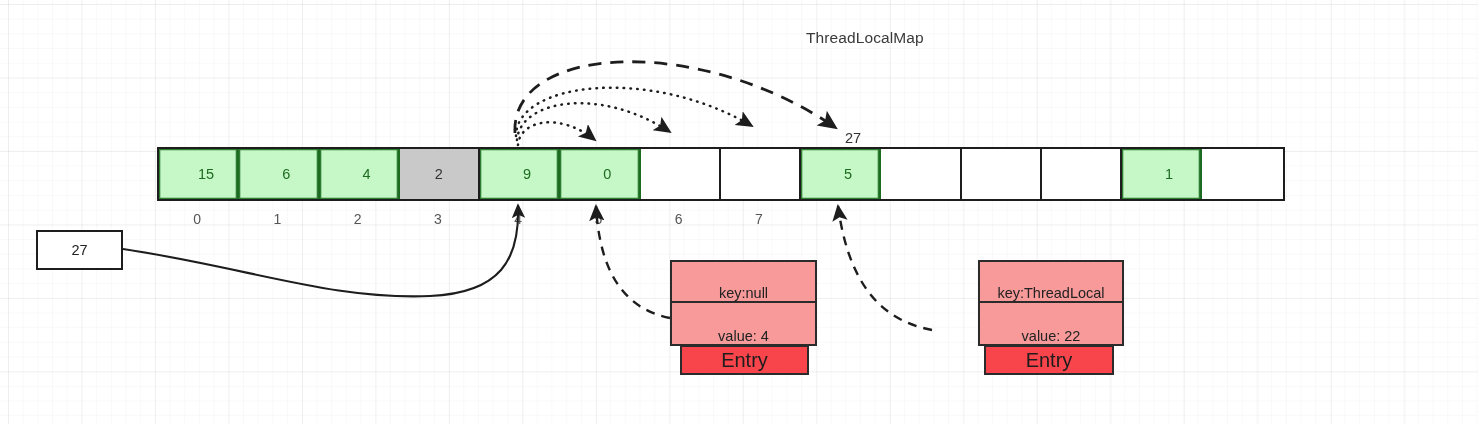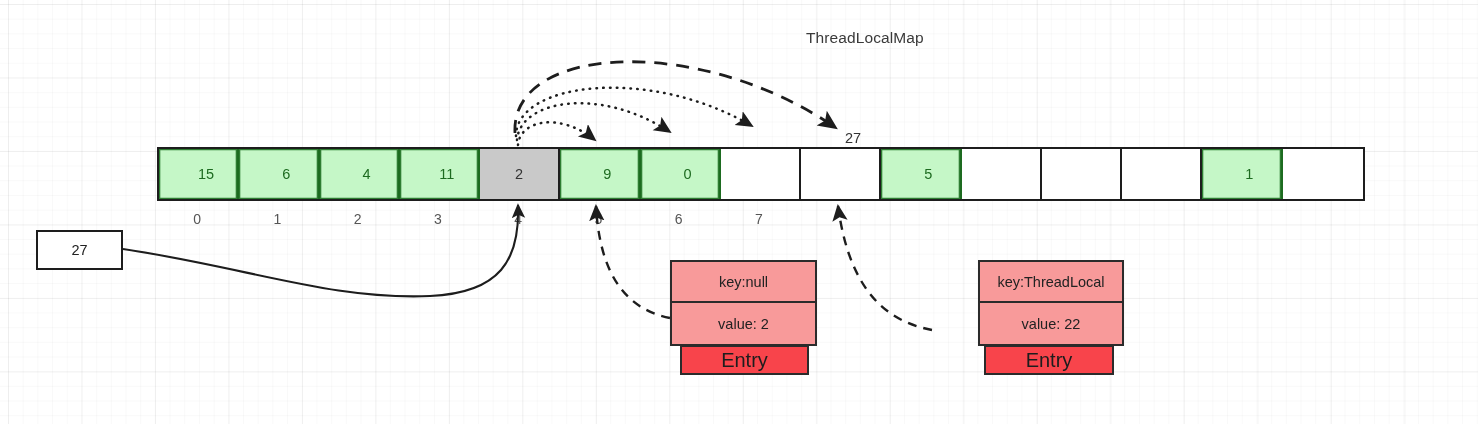--- a/index.html
+++ b/index.html
@@ -97,21 +97,21 @@
     color: #222;
   }
 
   
   .entry-group { position: absolute; }
   .entry-row {
     box-sizing: border-box;
     border: 2.2px solid #2b2b2b;
     background: #f89a9a;
     display: flex;
-    align-items: center;
+    align-items: flex-end;
     justify-content: center;
     font-size: 14.5px;
     color: #222;
     height: 43px;
   }
   .entry-row.second { border-top: none; }
   .entry-label {
     box-sizing: border-box;
     border: 2.2px solid #2b2b2b;
     background: #f8444b;
@@ -154,23 +154,20 @@
 
   <div id="array">
       <div class="cell green">
         <span>15</span>
       </div>
       <div class="cell green">
         <span>6</span>
       </div>
       <div class="cell green">
         <span>4</span>
-      </div>
-      <div class="cell green">
-        <span>11</span>
       </div>
       <div class="cell gray">
         <span>2</span>
       </div>
       <div class="cell green">
         <span>9</span>
       </div>
       <div class="cell green">
         <span>0</span>
       </div>
@@ -215,21 +212,21 @@
     <span>27</span>
   </div>
 
   <div class="label-27">27</div>
 
   <div class="entry-group" id="entry-null">
     <div class="entry-row">
       <span>key:null</span>
     </div>
     <div class="entry-row second">
-      <span>value: 2</span>
+      <span>value: 4</span>
     </div>
     <div class="entry-label">
       <span>Entry</span>
     </div>
   </div>
 
   <div class="entry-group" id="entry-tl">
     <div class="entry-row">
       <span>key:ThreadLocal</span>
     </div>

